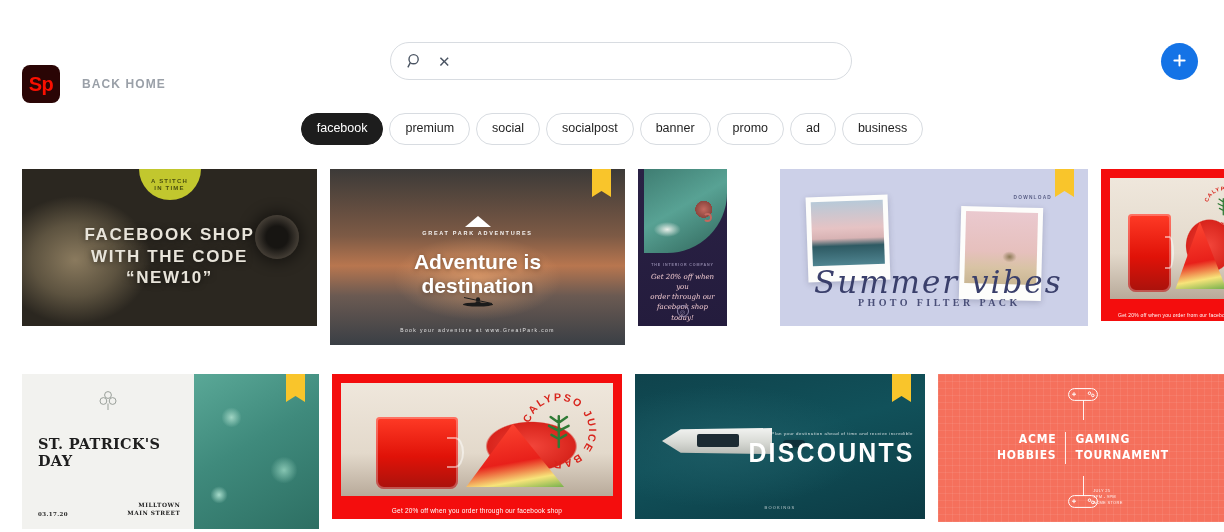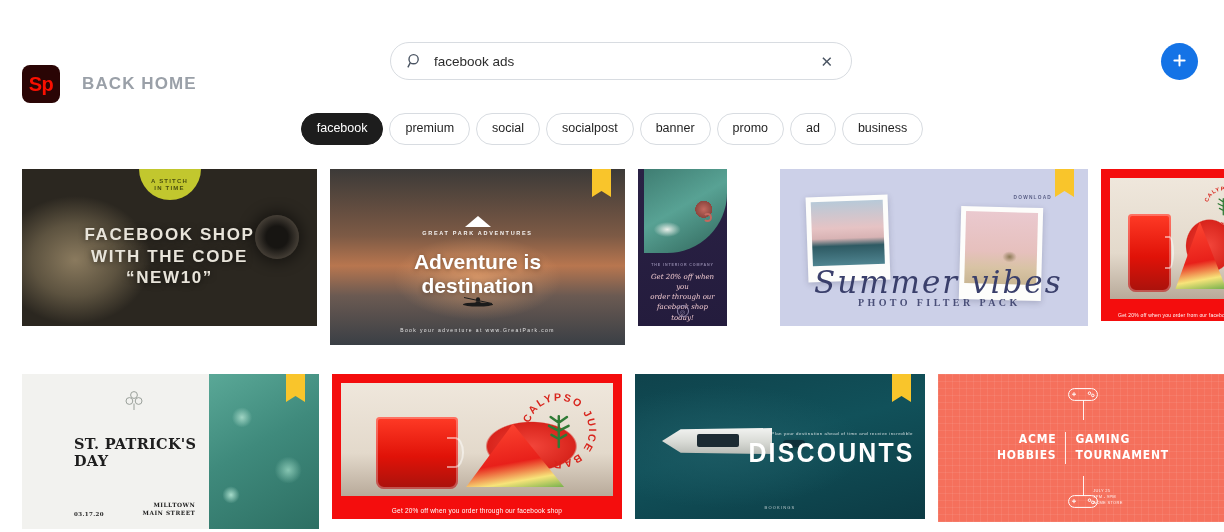--- a/index.html
+++ b/index.html
@@ -21,21 +21,21 @@
   .brand { display: flex; align-items: center; gap: 22px; margin-top: 48px; }
   .logo {
     width: 38px; height: 38px; border-radius: 8px;
     background: #2a0505;
     display: flex; align-items: center; justify-content: center;
     color: #fa0f00;
     font-weight: bold; font-size: 20px; line-height: 1;
     letter-spacing: -0.5px;
   }
   .back-home {
-    font-size: 17px; font-weight: bold; color: #9aa0a8;
+    font-size: 12px; font-weight: bold; color: #9aa0a8;
     letter-spacing: 1.1px;
   }
 
   .search-wrap {
     position: absolute; left: 390px; top: 42px;
     width: 462px; height: 38px;
   }
   .search-box {
     width: 100%; height: 100%;
     border: 1px solid #d8dce1; border-radius: 19px;
@@ -264,21 +264,21 @@
     width: 30%; aspect-ratio: 1/1;
   }
   .cal-foot {
     position: absolute; left: 0; right: 0; bottom: 3px;
     text-align: center; color: #fff;
     font-size: 5px; letter-spacing: .2px;
   }
   .c-calypso-wd .cal-foot { font-size: 6.5px; bottom: 5px; }
 
   
-  .c-patrick { width: 297px; height: 155px; display: flex; background: #f2f2ef; padding-left: 36px; }
+  .c-patrick { width: 297px; height: 155px; display: flex; background: #f2f2ef; }
   .pat-left { flex: 1 1 58%; position: relative; padding: 14px 16px; }
   .pat-right {
     flex: 1 1 42%;
     background:
       radial-gradient(circle 14px at 30% 28%, #9fd4c3 0%, rgba(159,212,195,0) 72%),
       radial-gradient(circle 18px at 72% 62%, #86c5b2 0%, rgba(134,197,178,0) 75%),
       radial-gradient(circle 12px at 20% 78%, #a7dccb 0%, rgba(167,220,203,0) 72%),
       linear-gradient(150deg, #5aa897 0%, #3f8a7c 45%, #2d6f63 100%);
   }
   .pat-clover {
@@ -387,21 +387,20 @@
   </div>
 
   <div class="search-wrap">
     <div class="search-box">
       <span class="search-icon">
         <svg viewBox="0 0 16 16" fill="none" stroke="currentColor" stroke-width="1.4">
           <circle cx="6.6" cy="6.2" r="4.6"></circle>
             <line x1="3.3" y1="9.6" x2="0.9" y2="14.4"></line>
         </svg>
       </span>
-      <input class="search-input" type="text" value="facebook ads" style="">
       <button class="clear-btn">✕</button>
     </div>
   </div>
 
   <button class="add-btn">
     <span>
       <svg viewBox="0 0 17 17" stroke="#fff" stroke-width="2" stroke-linecap="round">
         <line x1="8.5" y1="3.4" x2="8.5" y2="13.6"></line>
           <line x1="3.4" y1="8.5" x2="13.6" y2="8.5"></line>
       </svg>

